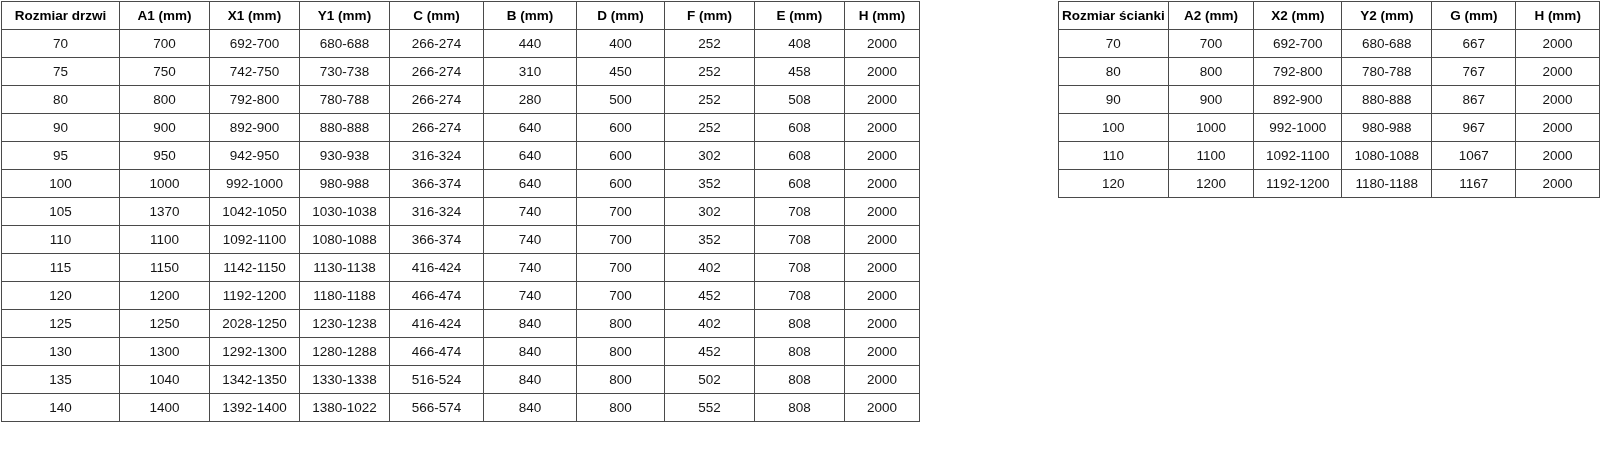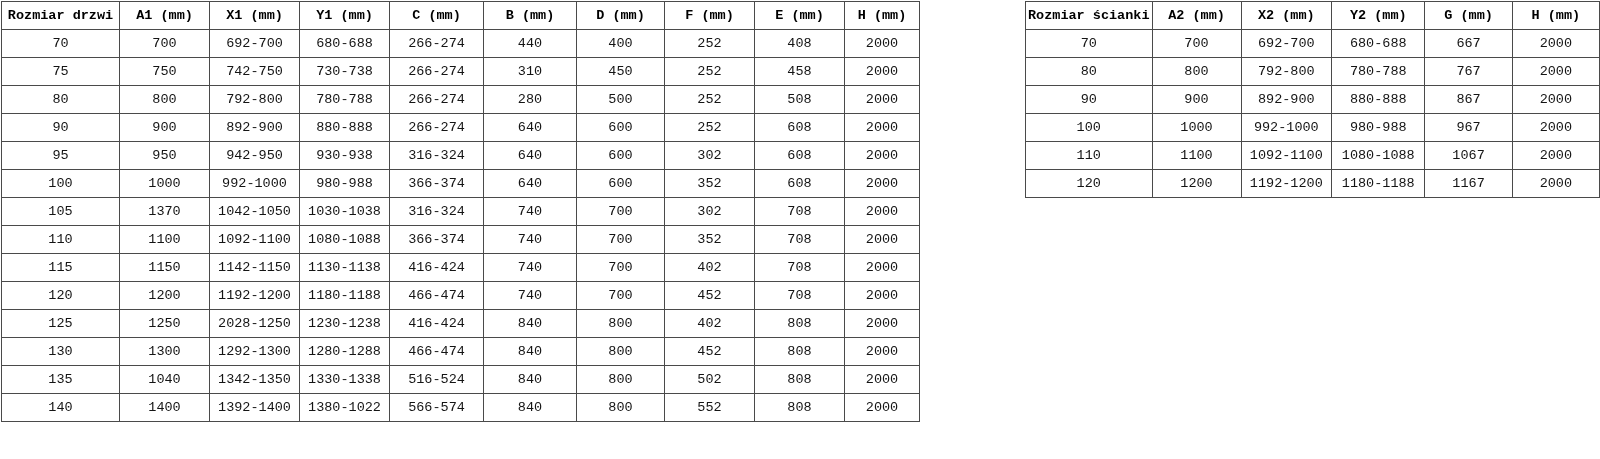--- a/index.html
+++ b/index.html
@@ -13,24 +13,23 @@
     width: 1600px;
     height: 459px;
     background: #ffffff;
     overflow: hidden;
   }
   table.spec-table {
     position: absolute;
     border-collapse: collapse;
     table-layout: fixed;
     background: #ffffff;
-    font-family: Liberation Mono, monospace;
   }
   table.spec-table.left  { left: 1px;    top: 1px; }
-  table.spec-table.right { left: 1025px; top: 1px; }
+  table.spec-table.right { left: 1058px; top: 1px; }
   table.spec-table th,
   table.spec-table td {
     border: 1px solid #4a4a4a;
     text-align: center;
     vertical-align: middle;
     font-size: 13.5px;
     color: #141414;
     height: 27px;
     padding: 0 2px;
     white-space: nowrap;

